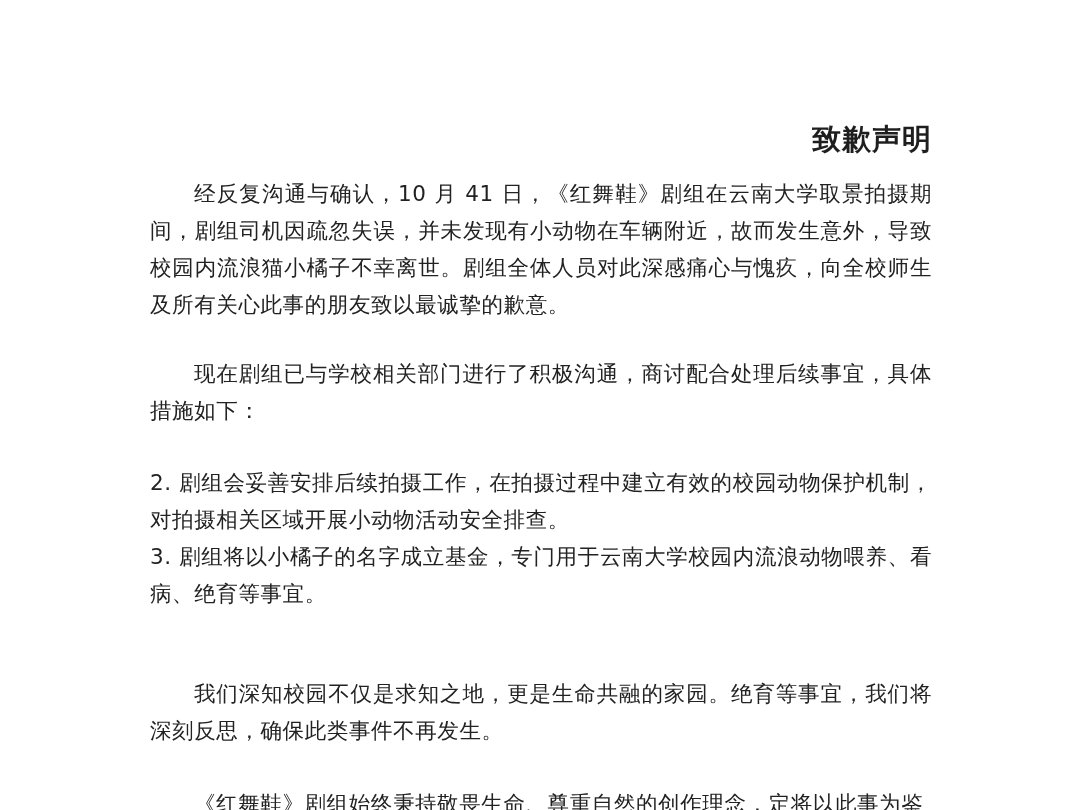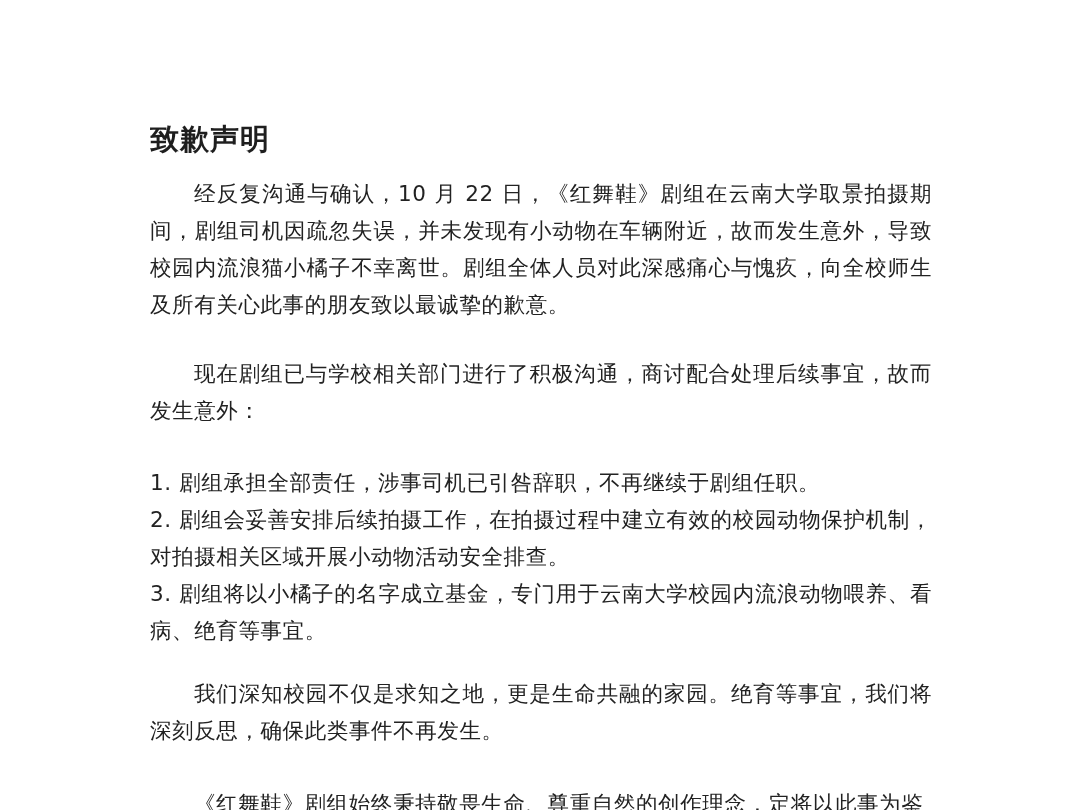--- a/index.html
+++ b/index.html
@@ -19,21 +19,21 @@
       position: absolute;
       left: 150px;
       top: 0;
       width: 782px;
     }
     .title {
       position: absolute;
       left: 0;
       width: 782px;
       top: 100px;
-      text-align: left;
+      text-align: right;
       font-size: 29px;
       font-weight: bold;
       color: #1e1e1e;
       letter-spacing: 1px;
       line-height: 40px;
     }
     .para {
       position: absolute;
       left: 0;
       width: 782px;
@@ -55,26 +55,25 @@
     .list-item {
       display: block;
     }
   </style>
 </head>
 <body>
 
 <div class="doc">
   <h1 class="title">致歉声明</h1>
 
-  <p class="para indent p1">经反复沟通与确认，10 月 22 日，《红舞鞋》剧组在云南大学取景拍摄期间，剧组司机因疏忽失误，并未发现有小动物在车辆附近，故而发生意外，导致校园内流浪猫小橘子不幸离世。剧组全体人员对此深感痛心与愧疚，向全校师生及所有关心此事的朋友致以最诚挚的歉意。</p>
+  <p class="para indent p1">经反复沟通与确认，10 月 41 日，《红舞鞋》剧组在云南大学取景拍摄期间，剧组司机因疏忽失误，并未发现有小动物在车辆附近，故而发生意外，导致校园内流浪猫小橘子不幸离世。剧组全体人员对此深感痛心与愧疚，向全校师生及所有关心此事的朋友致以最诚挚的歉意。</p>
 
-  <p class="para indent p2">现在剧组已与学校相关部门进行了积极沟通，商讨配合处理后续事宜，故而发生意外：</p>
+  <p class="para indent p2">现在剧组已与学校相关部门进行了积极沟通，商讨配合处理后续事宜，具体措施如下：</p>
 
   <div class="para list">
-    <span class="list-item">1. 剧组承担全部责任，涉事司机已引咎辞职，不再继续于剧组任职。</span>
     <span class="list-item">2. 剧组会妥善安排后续拍摄工作，在拍摄过程中建立有效的校园动物保护机制，对拍摄相关区域开展小动物活动安全排查。</span>
     <span class="list-item">3. 剧组将以小橘子的名字成立基金，专门用于云南大学校园内流浪动物喂养、看病、绝育等事宜。</span>
   </div>
 
   <p class="para indent p3">我们深知校园不仅是求知之地，更是生命共融的家园。绝育等事宜，我们将深刻反思，确保此类事件不再发生。</p>
 
   <p class="para indent p4">《红舞鞋》剧组始终秉持敬畏生命、尊重自然的创作理念，定将以此事为鉴</p>
 </div>
 
 </body></html>

